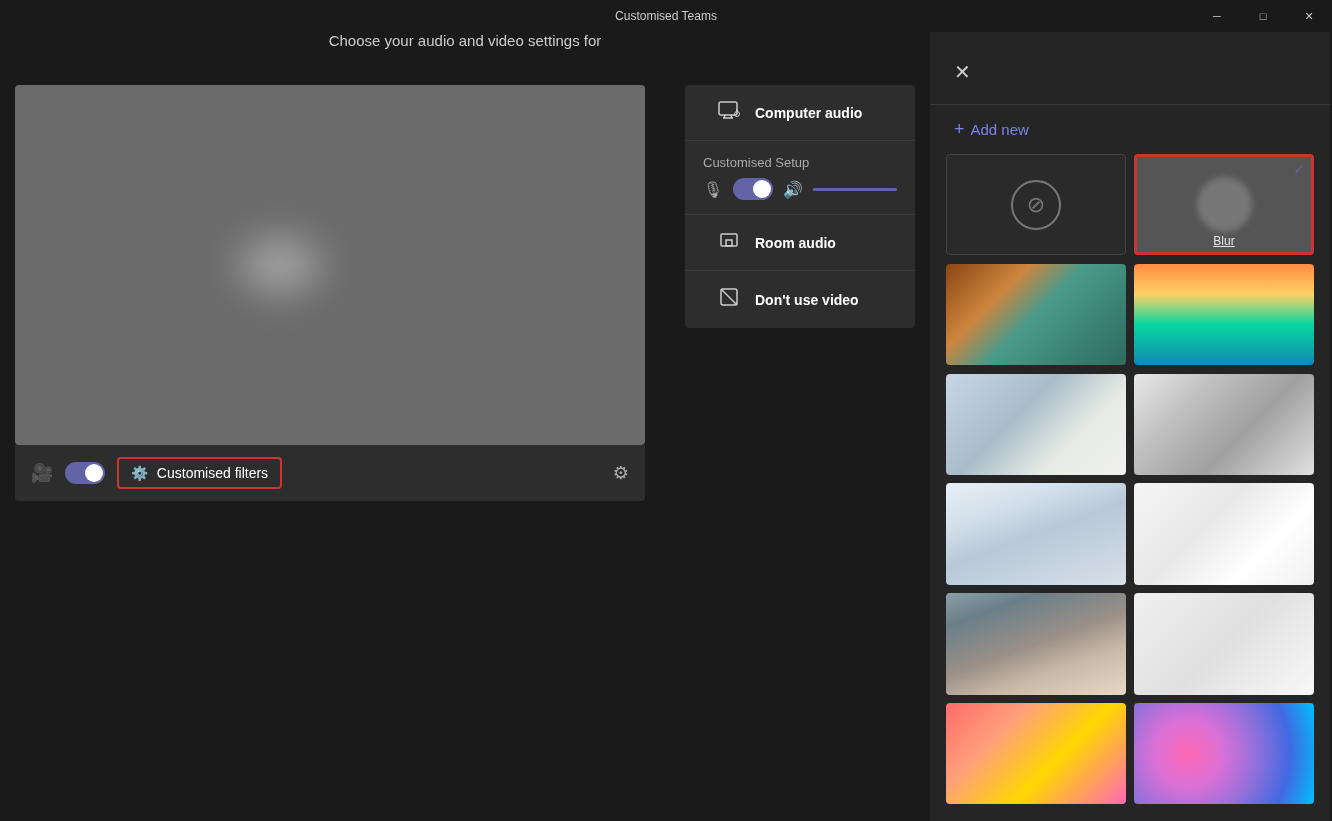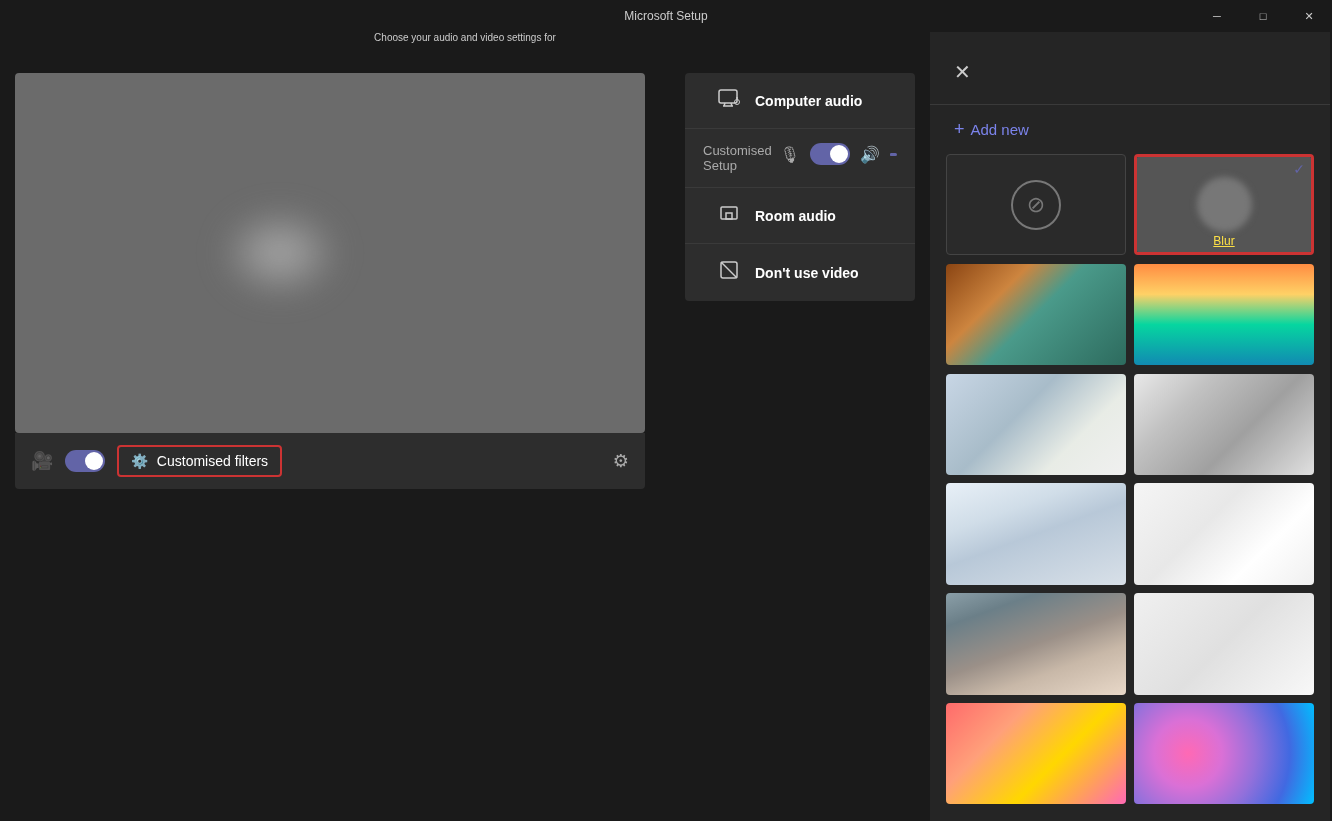--- a/index.html
+++ b/index.html
@@ -49,24 +49,24 @@
     .main-content {
       display: flex;
       height: 789px;
     }
 
     .meeting-header {
       text-align: center;
       margin-bottom: 30px;
     }
     .meeting-header .subtitle {
-      font-size: 10px;
+      font-size: 15px;
       color: #ccc;
       font-weight: 400;
-      margin-bottom: 0;
+      margin-bottom: 6px;
     }
     .meeting-header .title {
       font-size: 22px;
       font-weight: 700;
       color: #fff;
     }
     .video-preview {
       width: 630px;
       height: 360px;
       background: #6b6b6b;
@@ -168,21 +168,21 @@
       color: #aaa;
       width: 24px;
       text-align: center;
     }
     .audio-option .label {
       font-size: 14px;
       font-weight: 600;
       color: #fff;
     }
     .audio-option .label.muted { color: #888; font-weight: 400; }
-    .audio-option.customised { flex-direction: row; align-items: flex-start; gap: 8px; padding: 14px 18px; }
+    .audio-option.customised { flex-direction: column; align-items: flex-start; gap: 8px; padding: 14px 18px; }
     .customised-label { font-size: 13px; color: #aaa; }
     .customised-controls { display: flex; align-items: center; gap: 10px; width: 100%; }
     .slider-track {
       flex: 1;
       height: 3px;
       background: #6264a7;
       border-radius: 2px;
       position: relative;
     }
 
@@ -288,21 +288,21 @@
       border-radius: 50%;
       background: #777;
       filter: blur(3px);
     }
     .bg-item.blur .blur-label {
       position: absolute;
       bottom: 4px;
       left: 50%;
       transform: translateX(-50%);
       font-size: 12px;
-      color: #fde047;
+      color: #e5e5e5;
       white-space: nowrap;
       text-decoration: underline;
     }
     .bg-item.blur .checkmark {
       position: absolute;
       top: 4px;
       right: 6px;
       color: #6264a7;
       font-size: 14px;
     }
@@ -361,21 +361,21 @@
     }
 
     .video-section {
       width: 630px;
     }
   </style>
 </head>
 <body>
 
 <div class="title-bar">
-  <span class="title-bar-title">Microsoft Setup</span>
+  <span class="title-bar-title">Customised Teams</span>
   <div class="title-bar-controls">
     <div class="title-btn">─</div>
     <div class="title-btn">□</div>
     <div class="title-btn close">✕</div>
   </div>
 </div>
 
 <div class="main-content">
 
   <div class="content-area">

